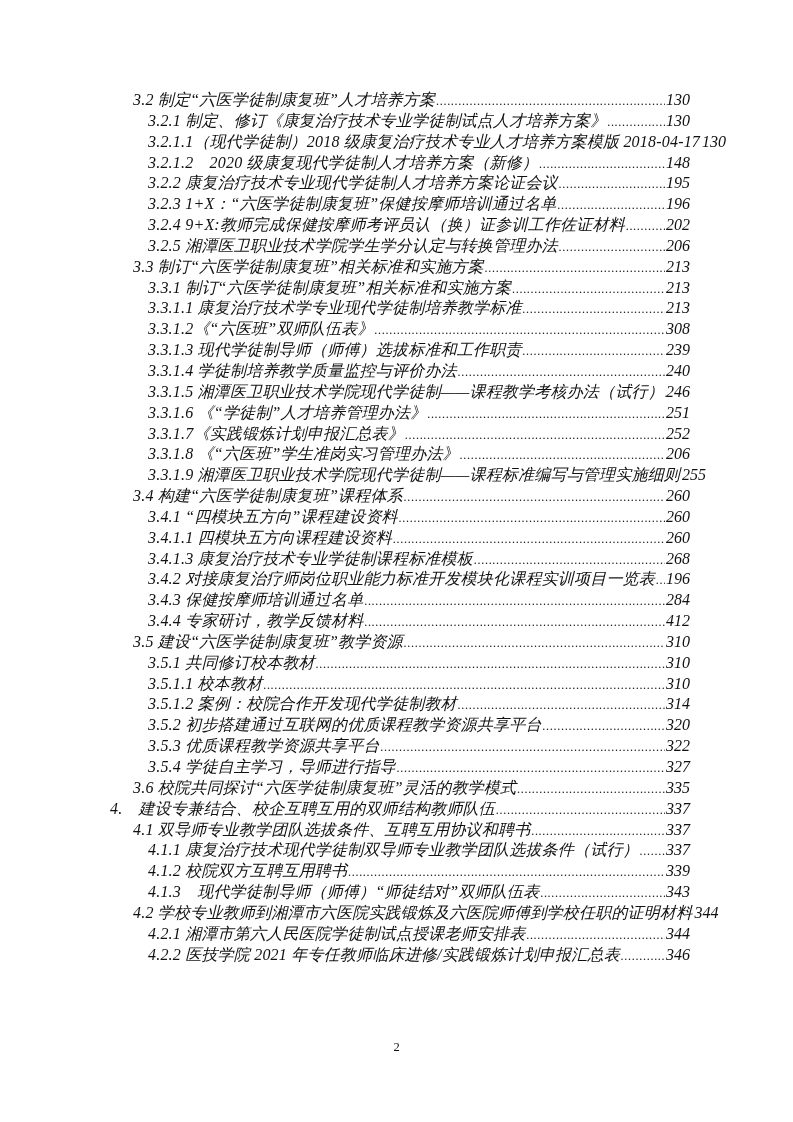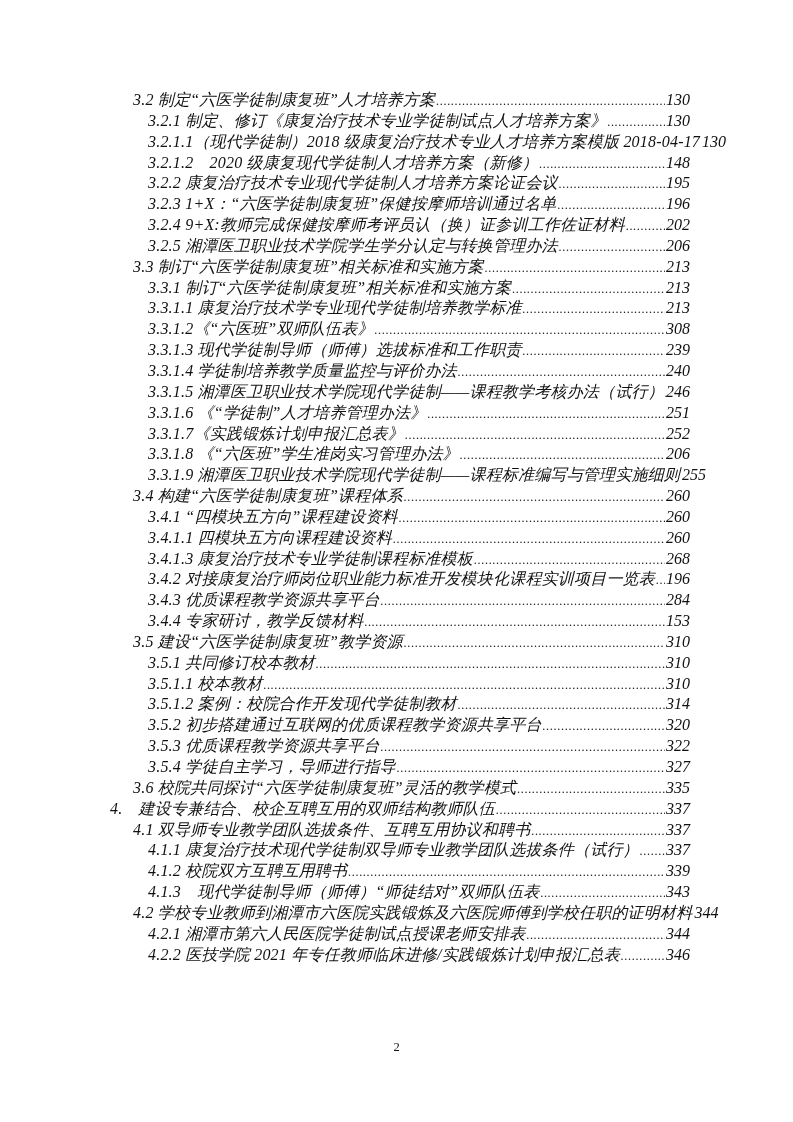--- a/index.html
+++ b/index.html
@@ -81,22 +81,22 @@
       <div class="toc-row lvl4"><span class="toc-label">3.3.1.5 湘潭医卫职业技术学院现代学徒制——课程教学考核办法（试行）</span><span class="toc-dots"></span><span class="toc-page">246</span></div>
       <div class="toc-row lvl4"><span class="toc-label">3.3.1.6 《“学徒制”人才培养管理办法》</span><span class="toc-dots"></span><span class="toc-page">251</span></div>
       <div class="toc-row lvl4"><span class="toc-label">3.3.1.7《实践锻炼计划申报汇总表》</span><span class="toc-dots"></span><span class="toc-page">252</span></div>
       <div class="toc-row lvl4"><span class="toc-label">3.3.1.8 《“六医班”学生准岗实习管理办法》</span><span class="toc-dots"></span><span class="toc-page">206</span></div>
       <div class="toc-row lvl4"><span class="toc-label">3.3.1.9 湘潭医卫职业技术学院现代学徒制——课程标准编写与管理实施细则</span><span class="toc-dots"></span><span class="toc-page">255</span></div>
       <div class="toc-row lvl2"><span class="toc-label">3.4 构建“六医学徒制康复班”课程体系</span><span class="toc-dots"></span><span class="toc-page">260</span></div>
       <div class="toc-row lvl3"><span class="toc-label">3.4.1 “四模块五方向”课程建设资料</span><span class="toc-dots"></span><span class="toc-page">260</span></div>
       <div class="toc-row lvl4"><span class="toc-label">3.4.1.1 四模块五方向课程建设资料</span><span class="toc-dots"></span><span class="toc-page">260</span></div>
       <div class="toc-row lvl4"><span class="toc-label">3.4.1.3 康复治疗技术专业学徒制课程标准模板</span><span class="toc-dots"></span><span class="toc-page">268</span></div>
       <div class="toc-row lvl3"><span class="toc-label">3.4.2 对接康复治疗师岗位职业能力标准开发模块化课程实训项目一览表</span><span class="toc-dots"></span><span class="toc-page">196</span></div>
-      <div class="toc-row lvl3"><span class="toc-label">3.4.3 优质课程教学资源共享平台</span><span class="toc-dots"></span><span class="toc-page">284</span></div>
-      <div class="toc-row lvl3"><span class="toc-label">3.4.4 专家研讨，教学反馈材料</span><span class="toc-dots"></span><span class="toc-page">153</span></div>
+      <div class="toc-row lvl3"><span class="toc-label">3.4.3 保健按摩师培训通过名单</span><span class="toc-dots"></span><span class="toc-page">284</span></div>
+      <div class="toc-row lvl3"><span class="toc-label">3.4.4 专家研讨，教学反馈材料</span><span class="toc-dots"></span><span class="toc-page">412</span></div>
       <div class="toc-row lvl2"><span class="toc-label">3.5 建设“六医学徒制康复班”教学资源</span><span class="toc-dots"></span><span class="toc-page">310</span></div>
       <div class="toc-row lvl3"><span class="toc-label">3.5.1 共同修订校本教材</span><span class="toc-dots"></span><span class="toc-page">310</span></div>
       <div class="toc-row lvl4"><span class="toc-label">3.5.1.1 校本教材</span><span class="toc-dots"></span><span class="toc-page">310</span></div>
       <div class="toc-row lvl4"><span class="toc-label">3.5.1.2 案例：校院合作开发现代学徒制教材</span><span class="toc-dots"></span><span class="toc-page">314</span></div>
       <div class="toc-row lvl3"><span class="toc-label">3.5.2 初步搭建通过互联网的优质课程教学资源共享平台</span><span class="toc-dots"></span><span class="toc-page">320</span></div>
       <div class="toc-row lvl3"><span class="toc-label">3.5.3 优质课程教学资源共享平台</span><span class="toc-dots"></span><span class="toc-page">322</span></div>
       <div class="toc-row lvl3"><span class="toc-label">3.5.4 学徒自主学习，导师进行指导</span><span class="toc-dots"></span><span class="toc-page">327</span></div>
       <div class="toc-row lvl2"><span class="toc-label">3.6 校院共同探讨“六医学徒制康复班”灵活的教学模式</span><span class="toc-dots"></span><span class="toc-page">335</span></div>
       <div class="toc-row lvl1"><span class="toc-label">4.　建设专兼结合、校企互聘互用的双师结构教师队伍</span><span class="toc-dots"></span><span class="toc-page">337</span></div>
       <div class="toc-row lvl2"><span class="toc-label">4.1 双导师专业教学团队选拔条件、互聘互用协议和聘书</span><span class="toc-dots"></span><span class="toc-page">337</span></div>

